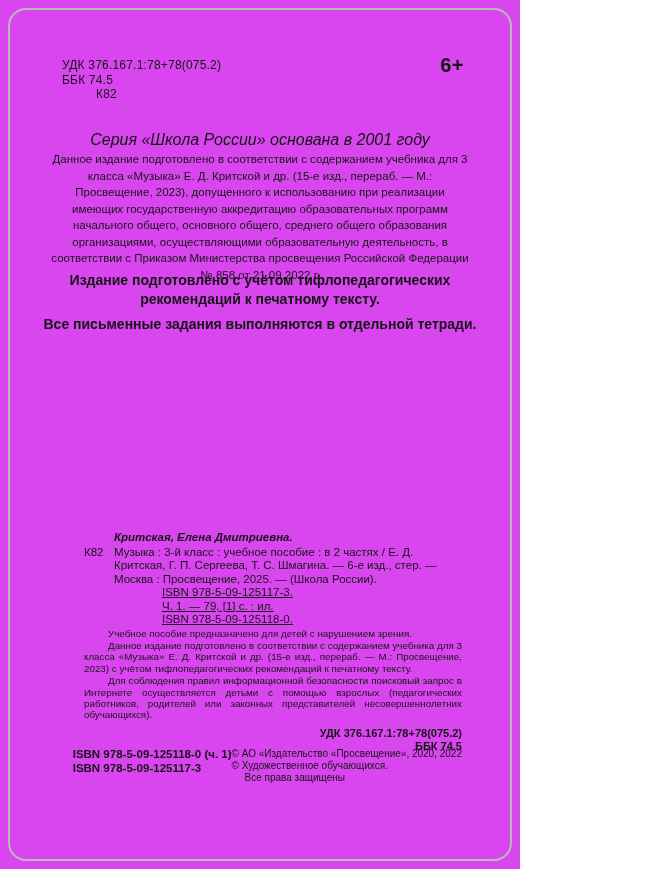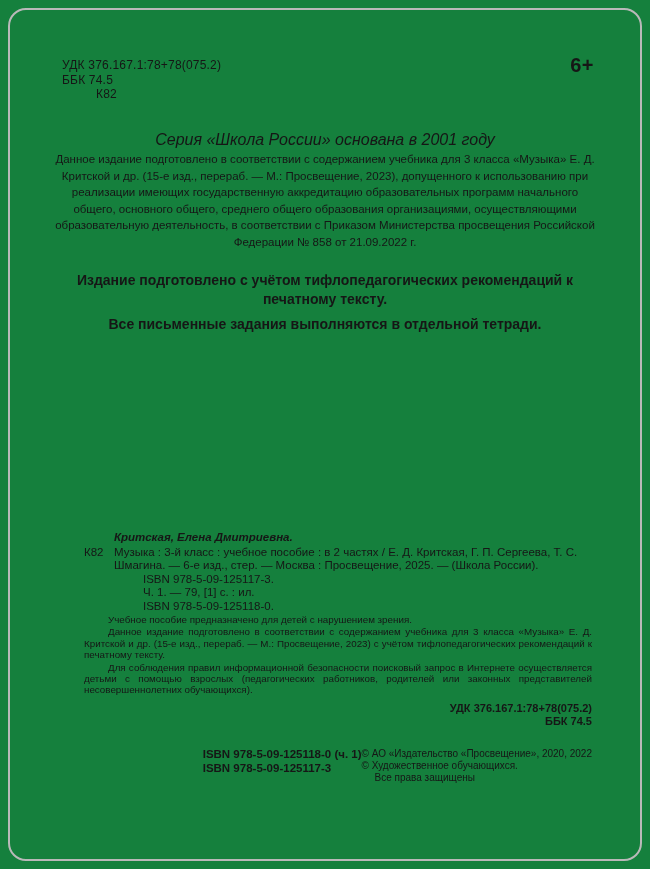--- a/index.html
+++ b/index.html
@@ -4,23 +4,23 @@
 <style>
   * { margin: 0; padding: 0; box-sizing: border-box; }
   html, body { background: #ffffff; }
   body {
     font-family: "Liberation Sans", sans-serif;
     color: #161616;
     -webkit-font-smoothing: antialiased;
   }
   .page {
     position: relative;
-    width: 650px;
+    width: 520px;
     height: 869px;
-    background: #15803d;
+    background: #d946ef;
     overflow: hidden;
   }
   .page-border {
     position: absolute;
     inset: 8px;
     border: 2px solid #b9b9b9;
     border-radius: 18px;
     pointer-events: none;
   }
 
@@ -91,21 +91,21 @@
     margin-bottom: 1px;
     font-style: italic;
   }
   .bib-entry { position: relative; }
   .bib-k82 {
     position: absolute;
     left: 0;
     top: 0;
   }
   .bib-desc { margin-left: 30px; }
-  .bib-line { margin-left: 59px; }
+  .bib-line { margin-left: 78px; text-decoration: underline; }
   .bib-note {
     font-size: 9.8px;
     line-height: 11.4px;
     text-align: justify;
     text-indent: 24px;
     margin-top: 1px;
   }
   .bib-codes {
     margin-top: 6px;
     text-align: right;

